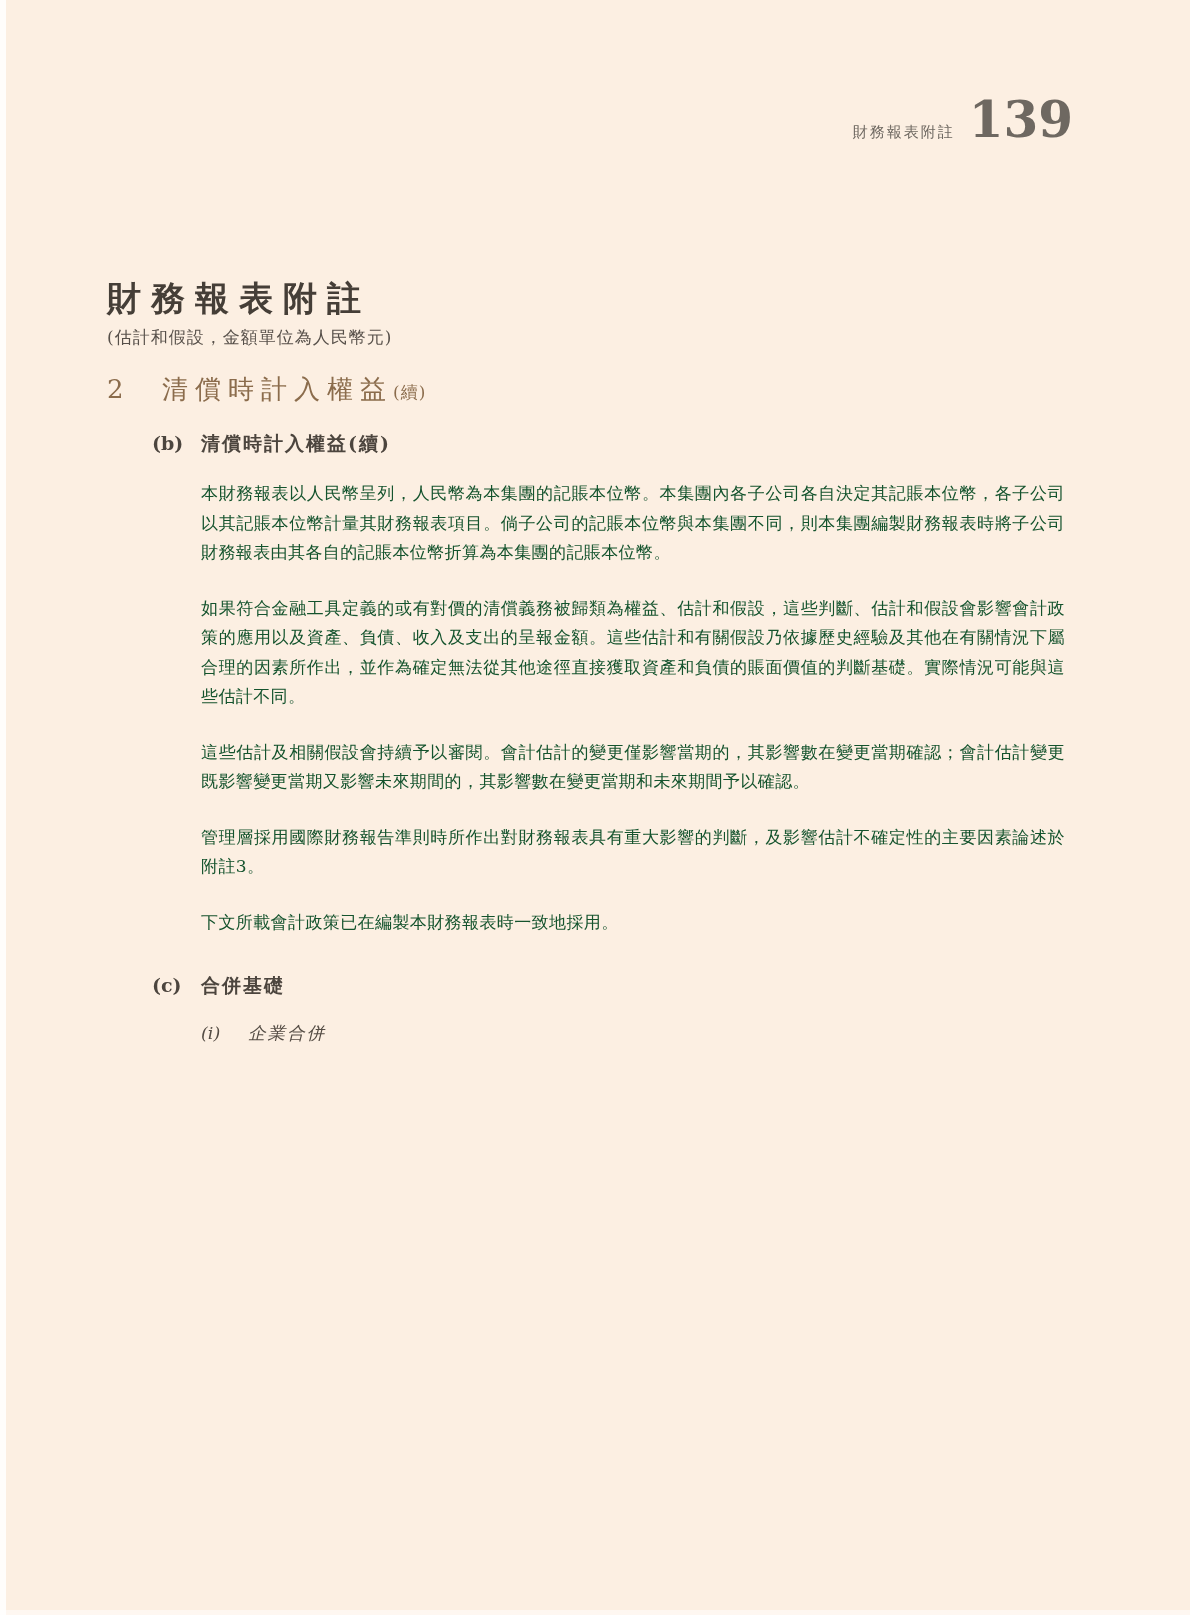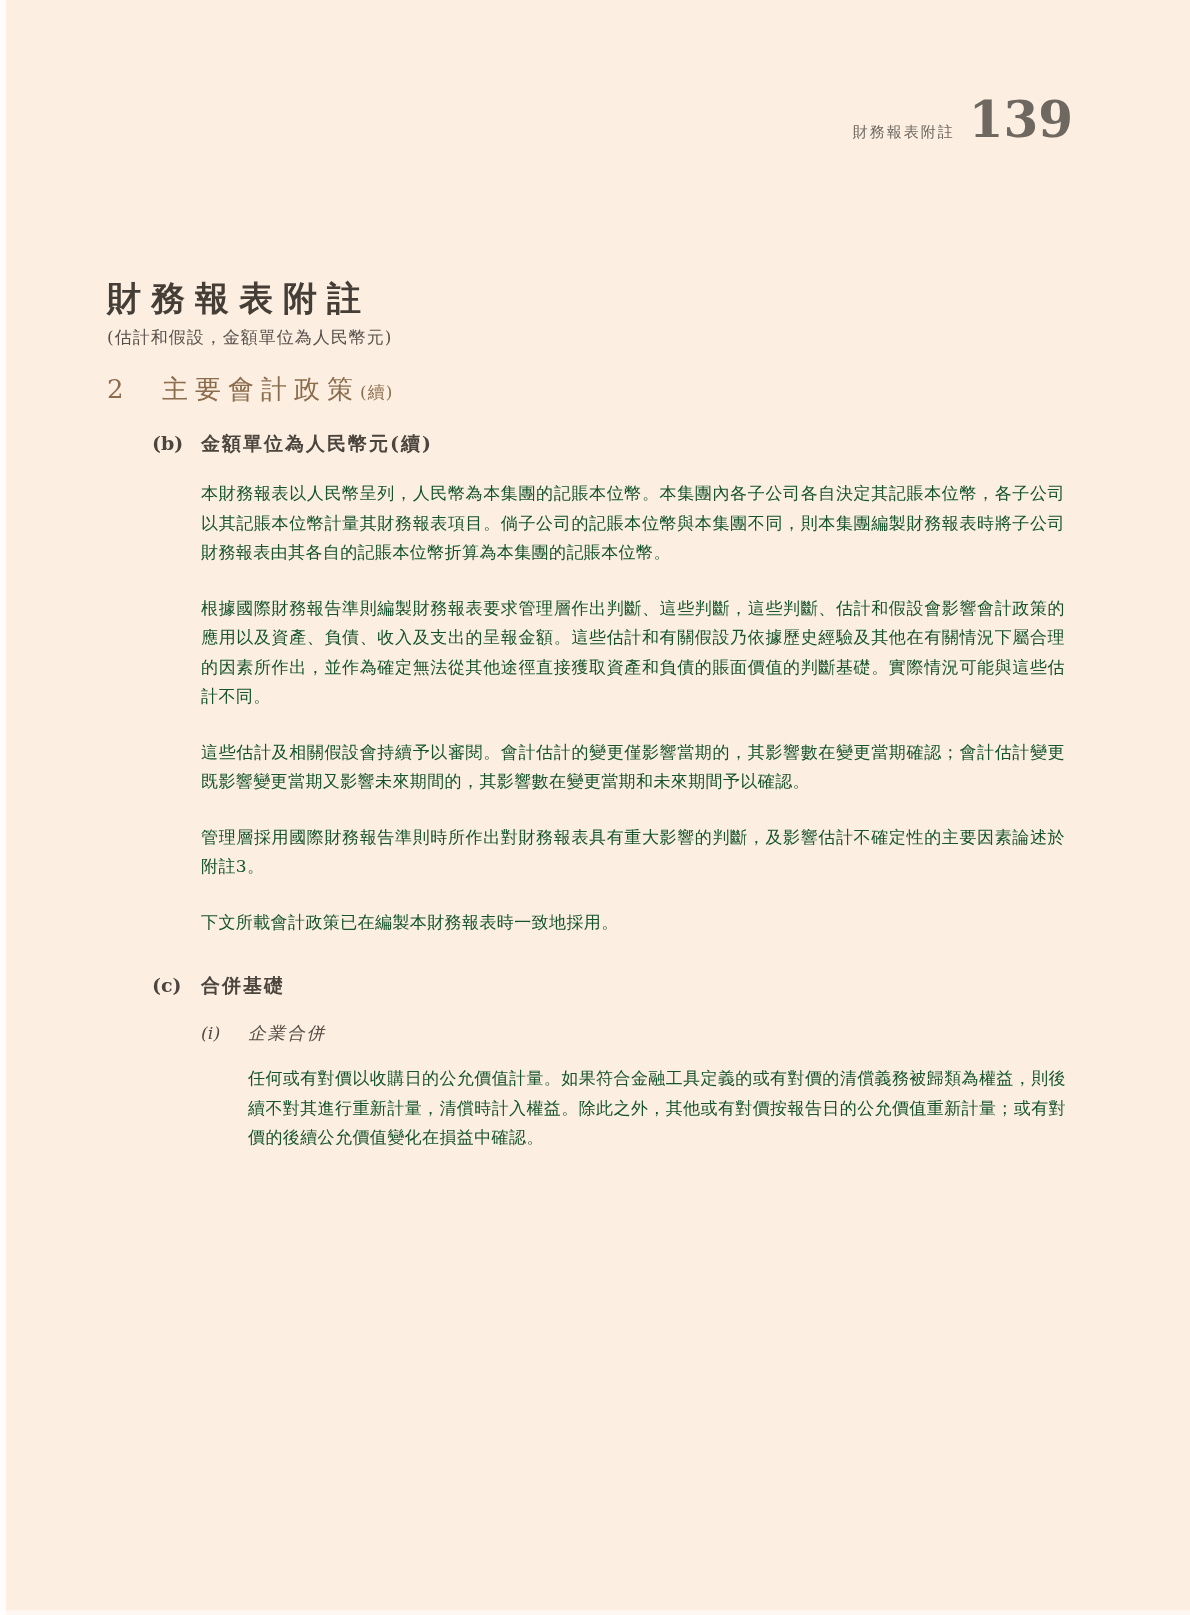--- a/index.html
+++ b/index.html
@@ -149,49 +149,48 @@
   <span class="page-number">139</span>
 </div>
 
 <div class="content">
 
   <div class="doc-title">財務報表附註</div>
   <div class="doc-subtitle">(估計和假設，金額單位為人民幣元)</div>
 
   <div class="section-heading">
     <span class="section-number">2</span>
-    <span class="section-title">主要會計政策</span>
+    <span class="section-title">清償時計入權益</span>
     <span class="section-cont">(續)</span>
   </div>
 
   <div class="subsection subsection-b">
     <div class="sub-heading">
       <span class="sub-label">(b)</span>
-      <span class="sub-heading-text">金額單位為人民幣元(續)</span>
+      <span class="sub-heading-text">清償時計入權益(續)</span>
     </div>
     <div class="sub-body">
       <p class="body-par">本財務報表以人民幣呈列，人民幣為本集團的記賬本位幣。本集團內各子公司各自決定其記賬本位幣，各子公司以其記賬本位幣計量其財務報表項目。倘子公司的記賬本位幣與本集團不同，則本集團編製財務報表時將子公司財務報表由其各自的記賬本位幣折算為本集團的記賬本位幣。</p>
-      <p class="body-par">根據國際財務報告準則編製財務報表要求管理層作出判斷、這些判斷，這些判斷、估計和假設會影響會計政策的應用以及資產、負債、收入及支出的呈報金額。這些估計和有關假設乃依據歷史經驗及其他在有關情況下屬合理的因素所作出，並作為確定無法從其他途徑直接獲取資產和負債的賬面價值的判斷基礎。實際情況可能與這些估計不同。</p>
+      <p class="body-par">如果符合金融工具定義的或有對價的清償義務被歸類為權益、估計和假設，這些判斷、估計和假設會影響會計政策的應用以及資產、負債、收入及支出的呈報金額。這些估計和有關假設乃依據歷史經驗及其他在有關情況下屬合理的因素所作出，並作為確定無法從其他途徑直接獲取資產和負債的賬面價值的判斷基礎。實際情況可能與這些估計不同。</p>
       <p class="body-par">這些估計及相關假設會持續予以審閱。會計估計的變更僅影響當期的，其影響數在變更當期確認；會計估計變更既影響變更當期又影響未來期間的，其影響數在變更當期和未來期間予以確認。</p>
       <p class="body-par">管理層採用國際財務報告準則時所作出對財務報表具有重大影響的判斷，及影響估計不確定性的主要因素論述於附註3。</p>
       <p class="body-par">下文所載會計政策已在編製本財務報表時一致地採用。</p>
     </div>
   </div>
 
   <div class="subsection subsection-c">
     <div class="sub-heading">
       <span class="sub-label">(c)</span>
       <span class="sub-heading-text">合併基礎</span>
     </div>
     <div class="sub-body">
       <div class="item">
         <div class="item-heading">
           <span class="item-label">(i)</span>
           <span class="item-heading-text">企業合併</span>
         </div>
         <div class="item-body">
-          <p class="body-par">任何或有對價以收購日的公允價值計量。如果符合金融工具定義的或有對價的清償義務被歸類為權益，則後續不對其進行重新計量，清償時計入權益。除此之外，其他或有對價按報告日的公允價值重新計量；或有對價的後續公允價值變化在損益中確認。</p>
         </div>
       </div>
     </div>
   </div>
 
 </div>
 
 </body></html>

